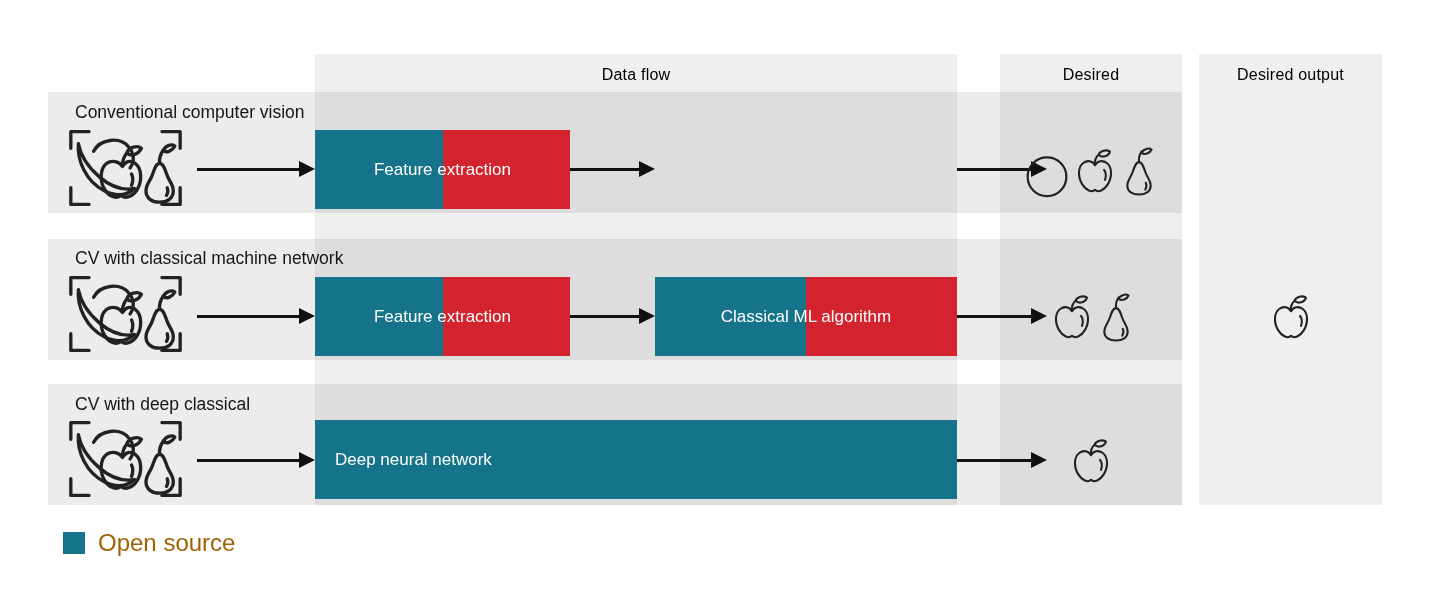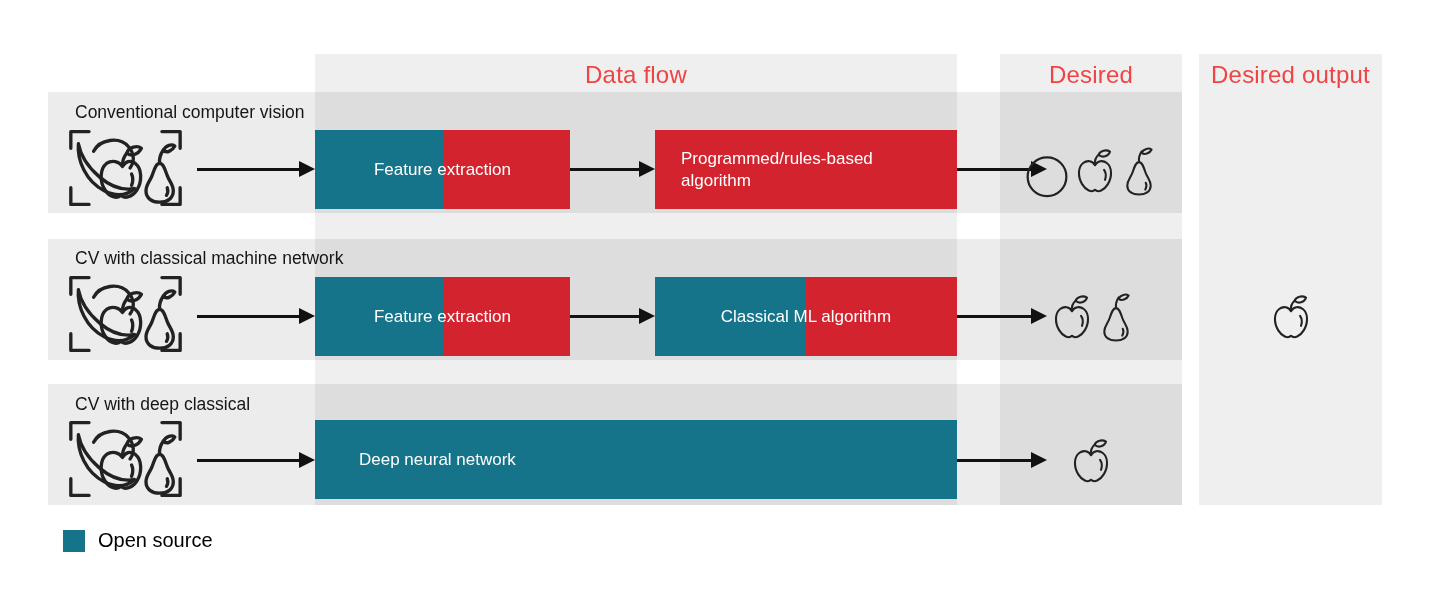--- a/index.html
+++ b/index.html
@@ -13,21 +13,21 @@
   html,body{margin:0;padding:0;background:#ffffff;}
   body{font-family:"Liberation Sans", sans-serif;color:var(--ink);}
   #canvas{position:relative;width:1430px;height:608px;background:#ffffff;overflow:hidden;}
 
   
   .rowband{position:absolute;left:48px;width:1134px;height:121px;background:var(--rowband);}
   .colband{position:absolute;top:54px;height:451px;background:rgba(0,0,0,0.062);}
 
   
   .colheader{position:absolute;top:62px;height:26px;display:flex;align-items:center;justify-content:center;
-    font-size:24px;color:#ef4444;letter-spacing:.2px;}
+    font-size:16px;color:#000000;letter-spacing:.2px;}
 
   
   .rowlabel{position:absolute;left:75px;font-size:17.5px;color:#161616;}
 
   
   .pbox{position:absolute;height:79px;display:flex;}
   .seg{flex:1 1 50%;height:100%;}
   .seg-open{background:var(--teal);}
   .seg-custom{background:var(--red);}
   .pbox .boxlabel{position:absolute;inset:0;display:flex;align-items:center;justify-content:center;
@@ -41,21 +41,21 @@
     border-left:16px solid var(--arrow);border-top:8px solid transparent;border-bottom:8px solid transparent;}
 
   
   .iconcell{position:absolute;display:flex;align-items:flex-end;justify-content:center;gap:3px;}
   .fruit{display:inline-flex;}
   .fruit svg{display:block;}
   .inputicon{position:absolute;}
 
   
   .legend{position:absolute;left:63px;top:529px;display:flex;gap:42px;}
-  .legend-item{display:flex;align-items:center;gap:13px;font-size:20px;color:#000000;}
+  .legend-item{display:flex;align-items:center;gap:13px;font-size:24px;color:#a16207;}
   .swatch{width:22px;height:22px;display:inline-block;}
   .swatch-open{background:var(--teal);}
   .swatch-custom{background:var(--red);}
 </style>
 </head>
 <body>
 
 <div id="canvas">
 
   <div class="rowband" style="top:92px"></div>
@@ -98,24 +98,20 @@
   <div class="arrow" style="left:197px;top:161px;width:118px"></div>
 
   <div class="pbox" style="left:315px;top:130px;width:255px">
     <div class="seg seg-open"></div>
     <div class="seg seg-custom"></div>
     <div class="boxlabel">Feature extraction</div>
   </div>
 
   <div class="arrow" style="left:570px;top:161px;width:85px"></div>
 
-  <div class="pbox" style="left:655px;top:130px;width:302px">
-    <div class="seg seg-custom"></div>
-    <div class="boxlabel left" style="padding:0 26px">Programmed/rules-based algorithm</div>
-  </div>
 
   <div class="arrow" style="left:957px;top:161px;width:90px"></div>
   <div class="iconcell" style="left:1000px;top:138px;width:182px;height:60px">
       <span class="fruit">
   <svg width="44" height="46" viewBox="0 0 100 104" fill="none" stroke="#222" stroke-width="5" stroke-linecap="round" stroke-linejoin="round">
     <ellipse cx="50" cy="56" rx="44" ry="44"></ellipse>
   </svg>
 </span>
       <span class="fruit">
   <svg width="46" height="50" viewBox="0 0 100 110" fill="none" stroke="#222" stroke-width="4.6" stroke-linecap="round" stroke-linejoin="round">
@@ -218,21 +214,21 @@
     <path d="M123 48 C122 42 124 36 128 30"></path>
     <path d="M128 31 C131 24 139 22 143 25 C140 31 132 35 128 31"></path>
     <path d="M133 80 C134 83 134 87 132 90"></path>
   </svg>
 </div>
 
   <div class="arrow" style="left:197px;top:452px;width:118px"></div>
 
   <div class="pbox" style="left:315px;top:420px;width:642px">
     <div class="seg seg-open"></div>
-    <div class="boxlabel left" style="padding:0 44px">Deep neural network</div>
+    <div class="boxlabel left" style="padding:0 20px">Deep neural network</div>
   </div>
 
   <div class="arrow" style="left:957px;top:452px;width:90px"></div>
   <div class="iconcell" style="left:1000px;top:428px;width:182px;height:60px">
       <span class="fruit">
   <svg width="46" height="50" viewBox="0 0 100 110" fill="none" stroke="#222" stroke-width="4.6" stroke-linecap="round" stroke-linejoin="round">
     <path d="M50 38 C45 28 33 26 24 33 C12 42 12 64 22 80 C30 93 43 99 50 92 C57 99 70 93 78 80 C88 64 88 42 76 33 C67 26 55 28 50 38 Z"></path>
     <path d="M50 36 C49 28 51 21 58 15"></path>
     <path d="M58 15 C61 5 75 3 83 8 C80 18 66 23 58 15 Z"></path>
     <path d="M70 48 C74 54 75 62 72 70"></path>

